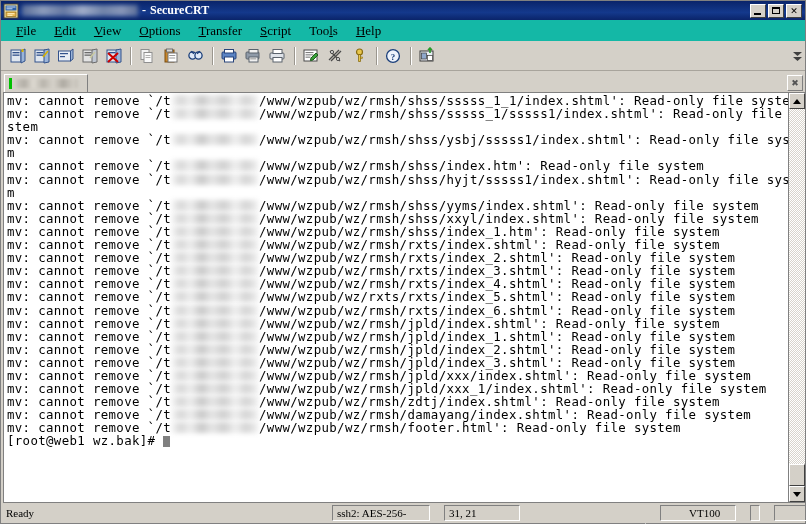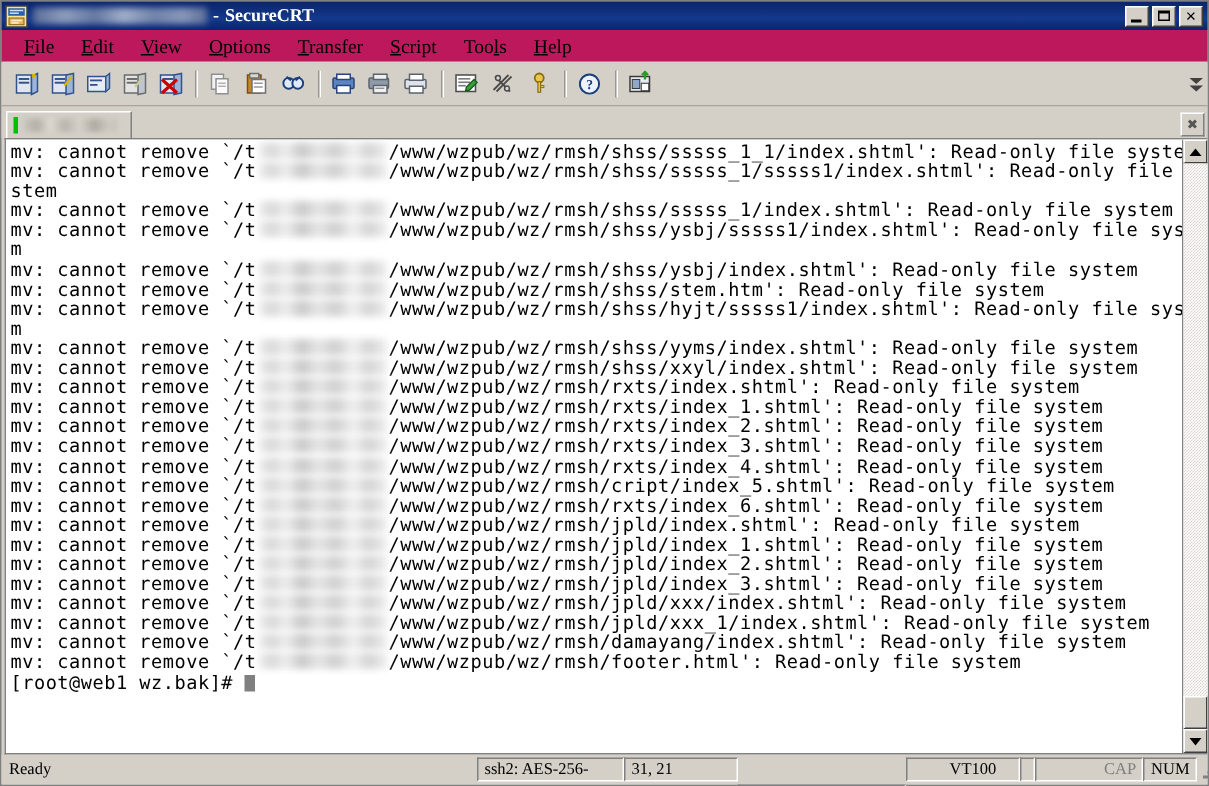--- a/index.html
+++ b/index.html
@@ -80,21 +80,21 @@
     line-height: 12px;
     text-align: center;
     color: #000;
   }
   .min-mark { position:absolute; left:3px; bottom:2px; width:7px; height:2px; background:#000; }
   .max-mark { position:absolute; left:3px; top:2px; width:8px; height:7px; border:1px solid #000; border-top-width:2px; box-sizing:border-box; }
 
   
   .menubar {
     height: 21px;
-    background: #be185d;
+    background: #14b8a6;
     display: flex;
     align-items: center;
     padding-left: 6px;
     flex: none;
     border-bottom: 1px solid #d4d0c8;
   }
   .menu-item {
     font-family: "Liberation Serif", serif;
     font-size: 13px;
     color: #000000;
@@ -283,21 +283,21 @@
   .statusbar {
     height: 20px;
     background: #d4d0c8;
     display: flex;
     align-items: center;
     flex: none;
     font-family: "Liberation Serif", serif;
     font-size: 11px;
     color: #000000;
     padding: 0 1px;
-    gap: 0;
+    gap: 14px;
   }
   .st-cell {
     height: 16px;
     border-top: 1px solid #808080;
     border-left: 1px solid #808080;
     border-right: 1px solid #ffffff;
     border-bottom: 1px solid #ffffff;
     box-sizing: border-box;
     display: flex;
     align-items: center;
@@ -536,42 +536,41 @@
     <div class="tab-close">
       <span>✖</span>
     </div>
   </div>
 
   <div class="terminal-wrap">
     <div class="terminal" id="terminal">
         <div class="tline"><span>mv: cannot remove `/t</span><span class="blur-path"></span><span>/www/wzpub/wz/rmsh/shss/sssss_1_1/index.shtml': Read-only file system</span></div>
         <div class="tline"><span>mv: cannot remove `/t</span><span class="blur-path"></span><span>/www/wzpub/wz/rmsh/shss/sssss_1/sssss1/index.shtml': Read-only file sy</span></div>
         <div class="tline">stem</div>
-        <div class="tline"><span>mv: cannot remove `/t</span><span class="blur-path"></span><span>/www/wzpub/wz/rmsh/shss/sssss_1/index.shtml': Read-only file system</span></div>
         <div class="tline"><span>mv: cannot remove `/t</span><span class="blur-path"></span><span>/www/wzpub/wz/rmsh/shss/ysbj/sssss1/index.shtml': Read-only file syste</span></div>
         <div class="tline">m</div>
-        <div class="tline"><span>mv: cannot remove `/t</span><span class="blur-path"></span><span>/www/wzpub/wz/rmsh/shss/ysbj/index.shtml': Read-only file system</span></div>
-        <div class="tline"><span>mv: cannot remove `/t</span><span class="blur-path"></span><span>/www/wzpub/wz/rmsh/shss/stem.htm': Read-only file system</span></div>
+        <div class="tline"><span>mv: cannot remove `/t</span><span class="blur-path"></span><span>/www/wzpub/wz/rmsh/shss/index.htm': Read-only file system</span></div>
         <div class="tline"><span>mv: cannot remove `/t</span><span class="blur-path"></span><span>/www/wzpub/wz/rmsh/shss/hyjt/sssss1/index.shtml': Read-only file syste</span></div>
         <div class="tline">m</div>
         <div class="tline"><span>mv: cannot remove `/t</span><span class="blur-path"></span><span>/www/wzpub/wz/rmsh/shss/yyms/index.shtml': Read-only file system</span></div>
         <div class="tline"><span>mv: cannot remove `/t</span><span class="blur-path"></span><span>/www/wzpub/wz/rmsh/shss/xxyl/index.shtml': Read-only file system</span></div>
+        <div class="tline"><span>mv: cannot remove `/t</span><span class="blur-path"></span><span>/www/wzpub/wz/rmsh/shss/index_1.htm': Read-only file system</span></div>
         <div class="tline"><span>mv: cannot remove `/t</span><span class="blur-path"></span><span>/www/wzpub/wz/rmsh/rxts/index.shtml': Read-only file system</span></div>
-        <div class="tline"><span>mv: cannot remove `/t</span><span class="blur-path"></span><span>/www/wzpub/wz/rmsh/rxts/index_1.shtml': Read-only file system</span></div>
         <div class="tline"><span>mv: cannot remove `/t</span><span class="blur-path"></span><span>/www/wzpub/wz/rmsh/rxts/index_2.shtml': Read-only file system</span></div>
         <div class="tline"><span>mv: cannot remove `/t</span><span class="blur-path"></span><span>/www/wzpub/wz/rmsh/rxts/index_3.shtml': Read-only file system</span></div>
         <div class="tline"><span>mv: cannot remove `/t</span><span class="blur-path"></span><span>/www/wzpub/wz/rmsh/rxts/index_4.shtml': Read-only file system</span></div>
-        <div class="tline"><span>mv: cannot remove `/t</span><span class="blur-path"></span><span>/www/wzpub/wz/rmsh/cript/index_5.shtml': Read-only file system</span></div>
+        <div class="tline"><span>mv: cannot remove `/t</span><span class="blur-path"></span><span>/www/wzpub/wz/rxts/rxts/index_5.shtml': Read-only file system</span></div>
         <div class="tline"><span>mv: cannot remove `/t</span><span class="blur-path"></span><span>/www/wzpub/wz/rmsh/rxts/index_6.shtml': Read-only file system</span></div>
         <div class="tline"><span>mv: cannot remove `/t</span><span class="blur-path"></span><span>/www/wzpub/wz/rmsh/jpld/index.shtml': Read-only file system</span></div>
         <div class="tline"><span>mv: cannot remove `/t</span><span class="blur-path"></span><span>/www/wzpub/wz/rmsh/jpld/index_1.shtml': Read-only file system</span></div>
         <div class="tline"><span>mv: cannot remove `/t</span><span class="blur-path"></span><span>/www/wzpub/wz/rmsh/jpld/index_2.shtml': Read-only file system</span></div>
         <div class="tline"><span>mv: cannot remove `/t</span><span class="blur-path"></span><span>/www/wzpub/wz/rmsh/jpld/index_3.shtml': Read-only file system</span></div>
         <div class="tline"><span>mv: cannot remove `/t</span><span class="blur-path"></span><span>/www/wzpub/wz/rmsh/jpld/xxx/index.shtml': Read-only file system</span></div>
         <div class="tline"><span>mv: cannot remove `/t</span><span class="blur-path"></span><span>/www/wzpub/wz/rmsh/jpld/xxx_1/index.shtml': Read-only file system</span></div>
+        <div class="tline"><span>mv: cannot remove `/t</span><span class="blur-path"></span><span>/www/wzpub/wz/rmsh/zdtj/index.shtml': Read-only file system</span></div>
         <div class="tline"><span>mv: cannot remove `/t</span><span class="blur-path"></span><span>/www/wzpub/wz/rmsh/damayang/index.shtml': Read-only file system</span></div>
         <div class="tline"><span>mv: cannot remove `/t</span><span class="blur-path"></span><span>/www/wzpub/wz/rmsh/footer.html': Read-only file system</span></div>
         <div class="tline"><span>[root@web1 wz.bak]# </span><span class="cursor-block"></span></div>
       </div>
 
     <div class="vscroll">
       <div class="sb-btn">
         <span class="arrow-up"></span>
       </div>
       <div class="sb-track">

